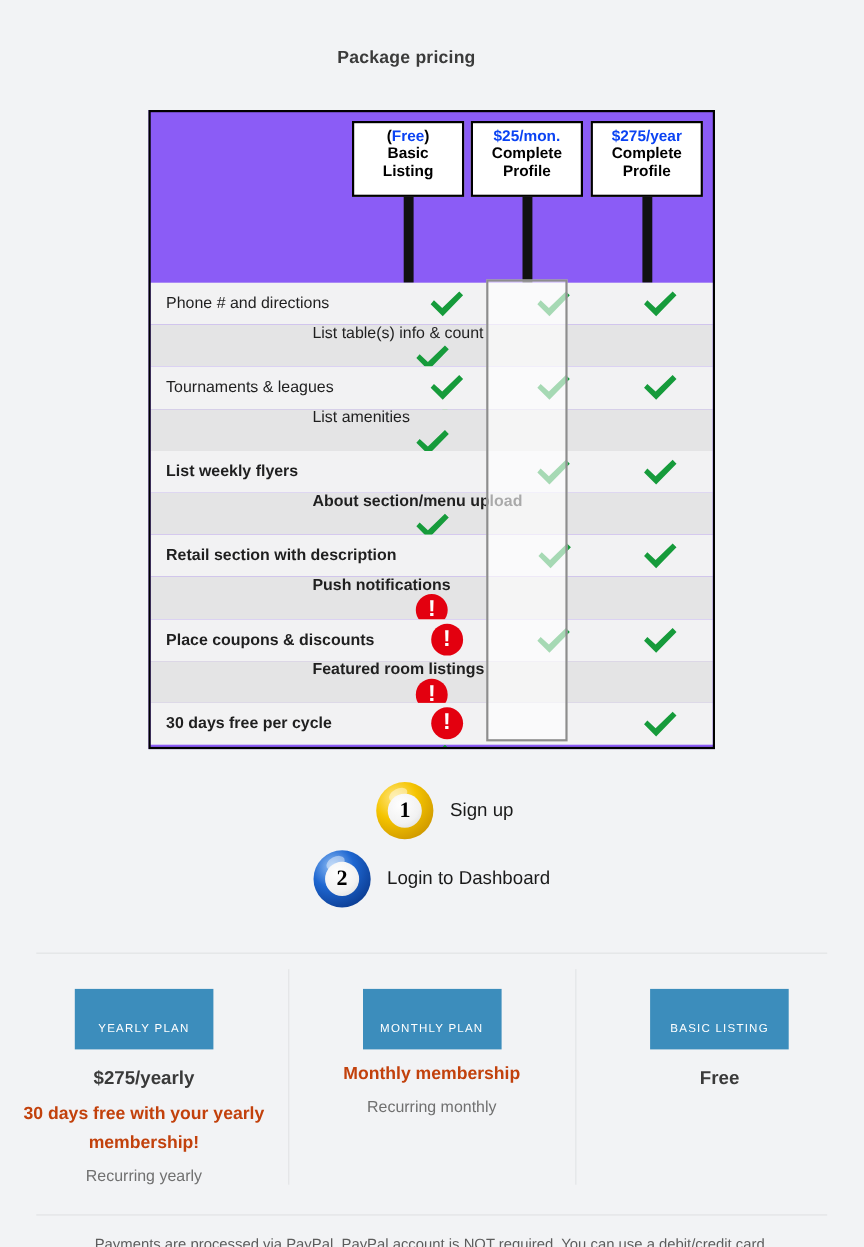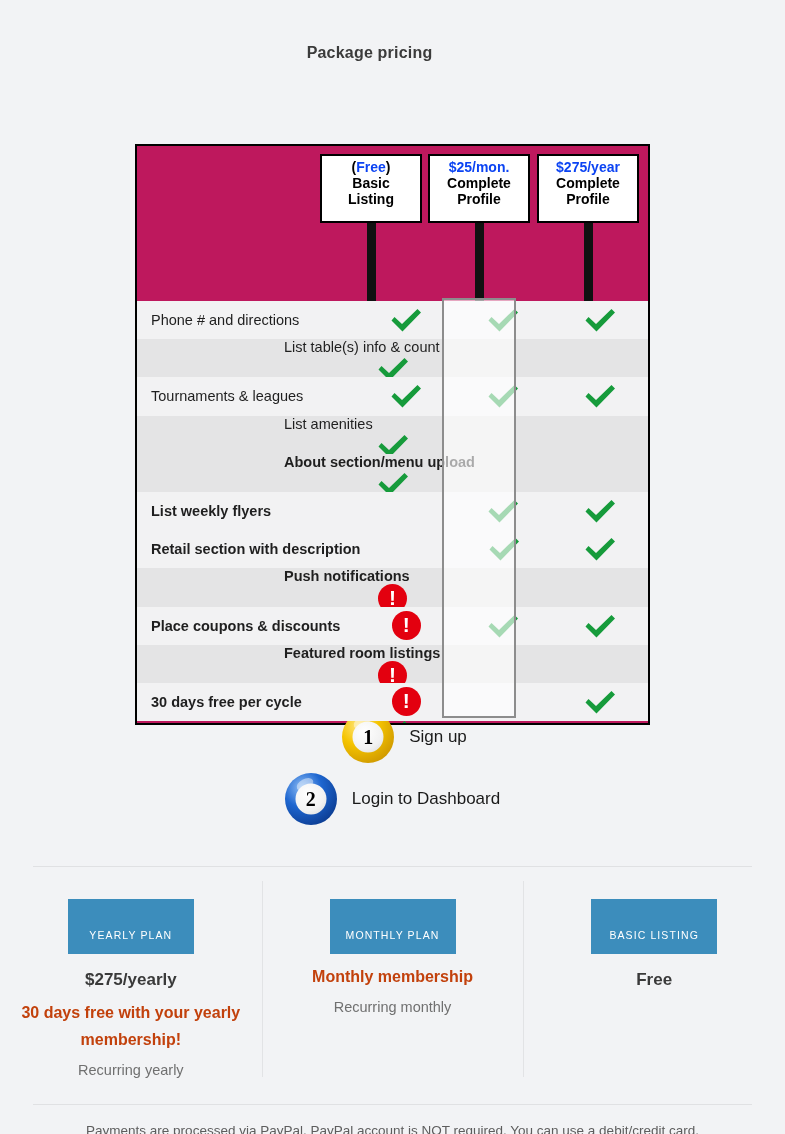--- a/index.html
+++ b/index.html
@@ -31,24 +31,23 @@
   }
 
   
   .compare-frame {
     position: absolute;
     left: 135px;
     top: 100px;
     width: 515px;
     height: 581px;
     border: 2px solid #000;
-    background: #be185d;
+    background: #8b5cf6;
     box-sizing: border-box;
     overflow: hidden;
-    margin-top: 44px;
   }
 
   
   .plan-head {
     position: absolute;
     top: 8px;
     width: 102px;
     height: 69px;
     border: 2px solid #000;
     background: #ffffff;
@@ -387,36 +386,36 @@
           <svg class="check" viewBox="0 0 34 28">
             <path d="M2.5 14.5 L5.5 11 L13 18 L28.5 3 L32 6.5 L13.5 25.5 Z" fill="#169b3b"></path>
           </svg>
         </div>
         <div class="fcell">
           <svg class="check" viewBox="0 0 34 28">
             <path d="M2.5 14.5 L5.5 11 L13 18 L28.5 3 L32 6.5 L13.5 25.5 Z" fill="#169b3b"></path>
           </svg>
         </div>
       </div>
+      <div class="frow odd">
+        <div class="flabel bold">List weekly flyers</div>
+        <div class="fcell"></div>
+        <div class="fcell">
+          <svg class="check" viewBox="0 0 34 28">
+            <path d="M2.5 14.5 L5.5 11 L13 18 L28.5 3 L32 6.5 L13.5 25.5 Z" fill="#169b3b"></path>
+          </svg>
+        </div>
+        <div class="fcell">
+          <svg class="check" viewBox="0 0 34 28">
+            <path d="M2.5 14.5 L5.5 11 L13 18 L28.5 3 L32 6.5 L13.5 25.5 Z" fill="#169b3b"></path>
+          </svg>
+        </div>
+      </div>
       <div class="frow even">
         <div class="flabel bold">About section/menu upload</div>
-        <div class="fcell"></div>
-        <div class="fcell">
-          <svg class="check" viewBox="0 0 34 28">
-            <path d="M2.5 14.5 L5.5 11 L13 18 L28.5 3 L32 6.5 L13.5 25.5 Z" fill="#169b3b"></path>
-          </svg>
-        </div>
-        <div class="fcell">
-          <svg class="check" viewBox="0 0 34 28">
-            <path d="M2.5 14.5 L5.5 11 L13 18 L28.5 3 L32 6.5 L13.5 25.5 Z" fill="#169b3b"></path>
-          </svg>
-        </div>
-      </div>
-      <div class="frow odd">
-        <div class="flabel bold">List weekly flyers</div>
         <div class="fcell"></div>
         <div class="fcell">
           <svg class="check" viewBox="0 0 34 28">
             <path d="M2.5 14.5 L5.5 11 L13 18 L28.5 3 L32 6.5 L13.5 25.5 Z" fill="#169b3b"></path>
           </svg>
         </div>
         <div class="fcell">
           <svg class="check" viewBox="0 0 34 28">
             <path d="M2.5 14.5 L5.5 11 L13 18 L28.5 3 L32 6.5 L13.5 25.5 Z" fill="#169b3b"></path>
           </svg>

